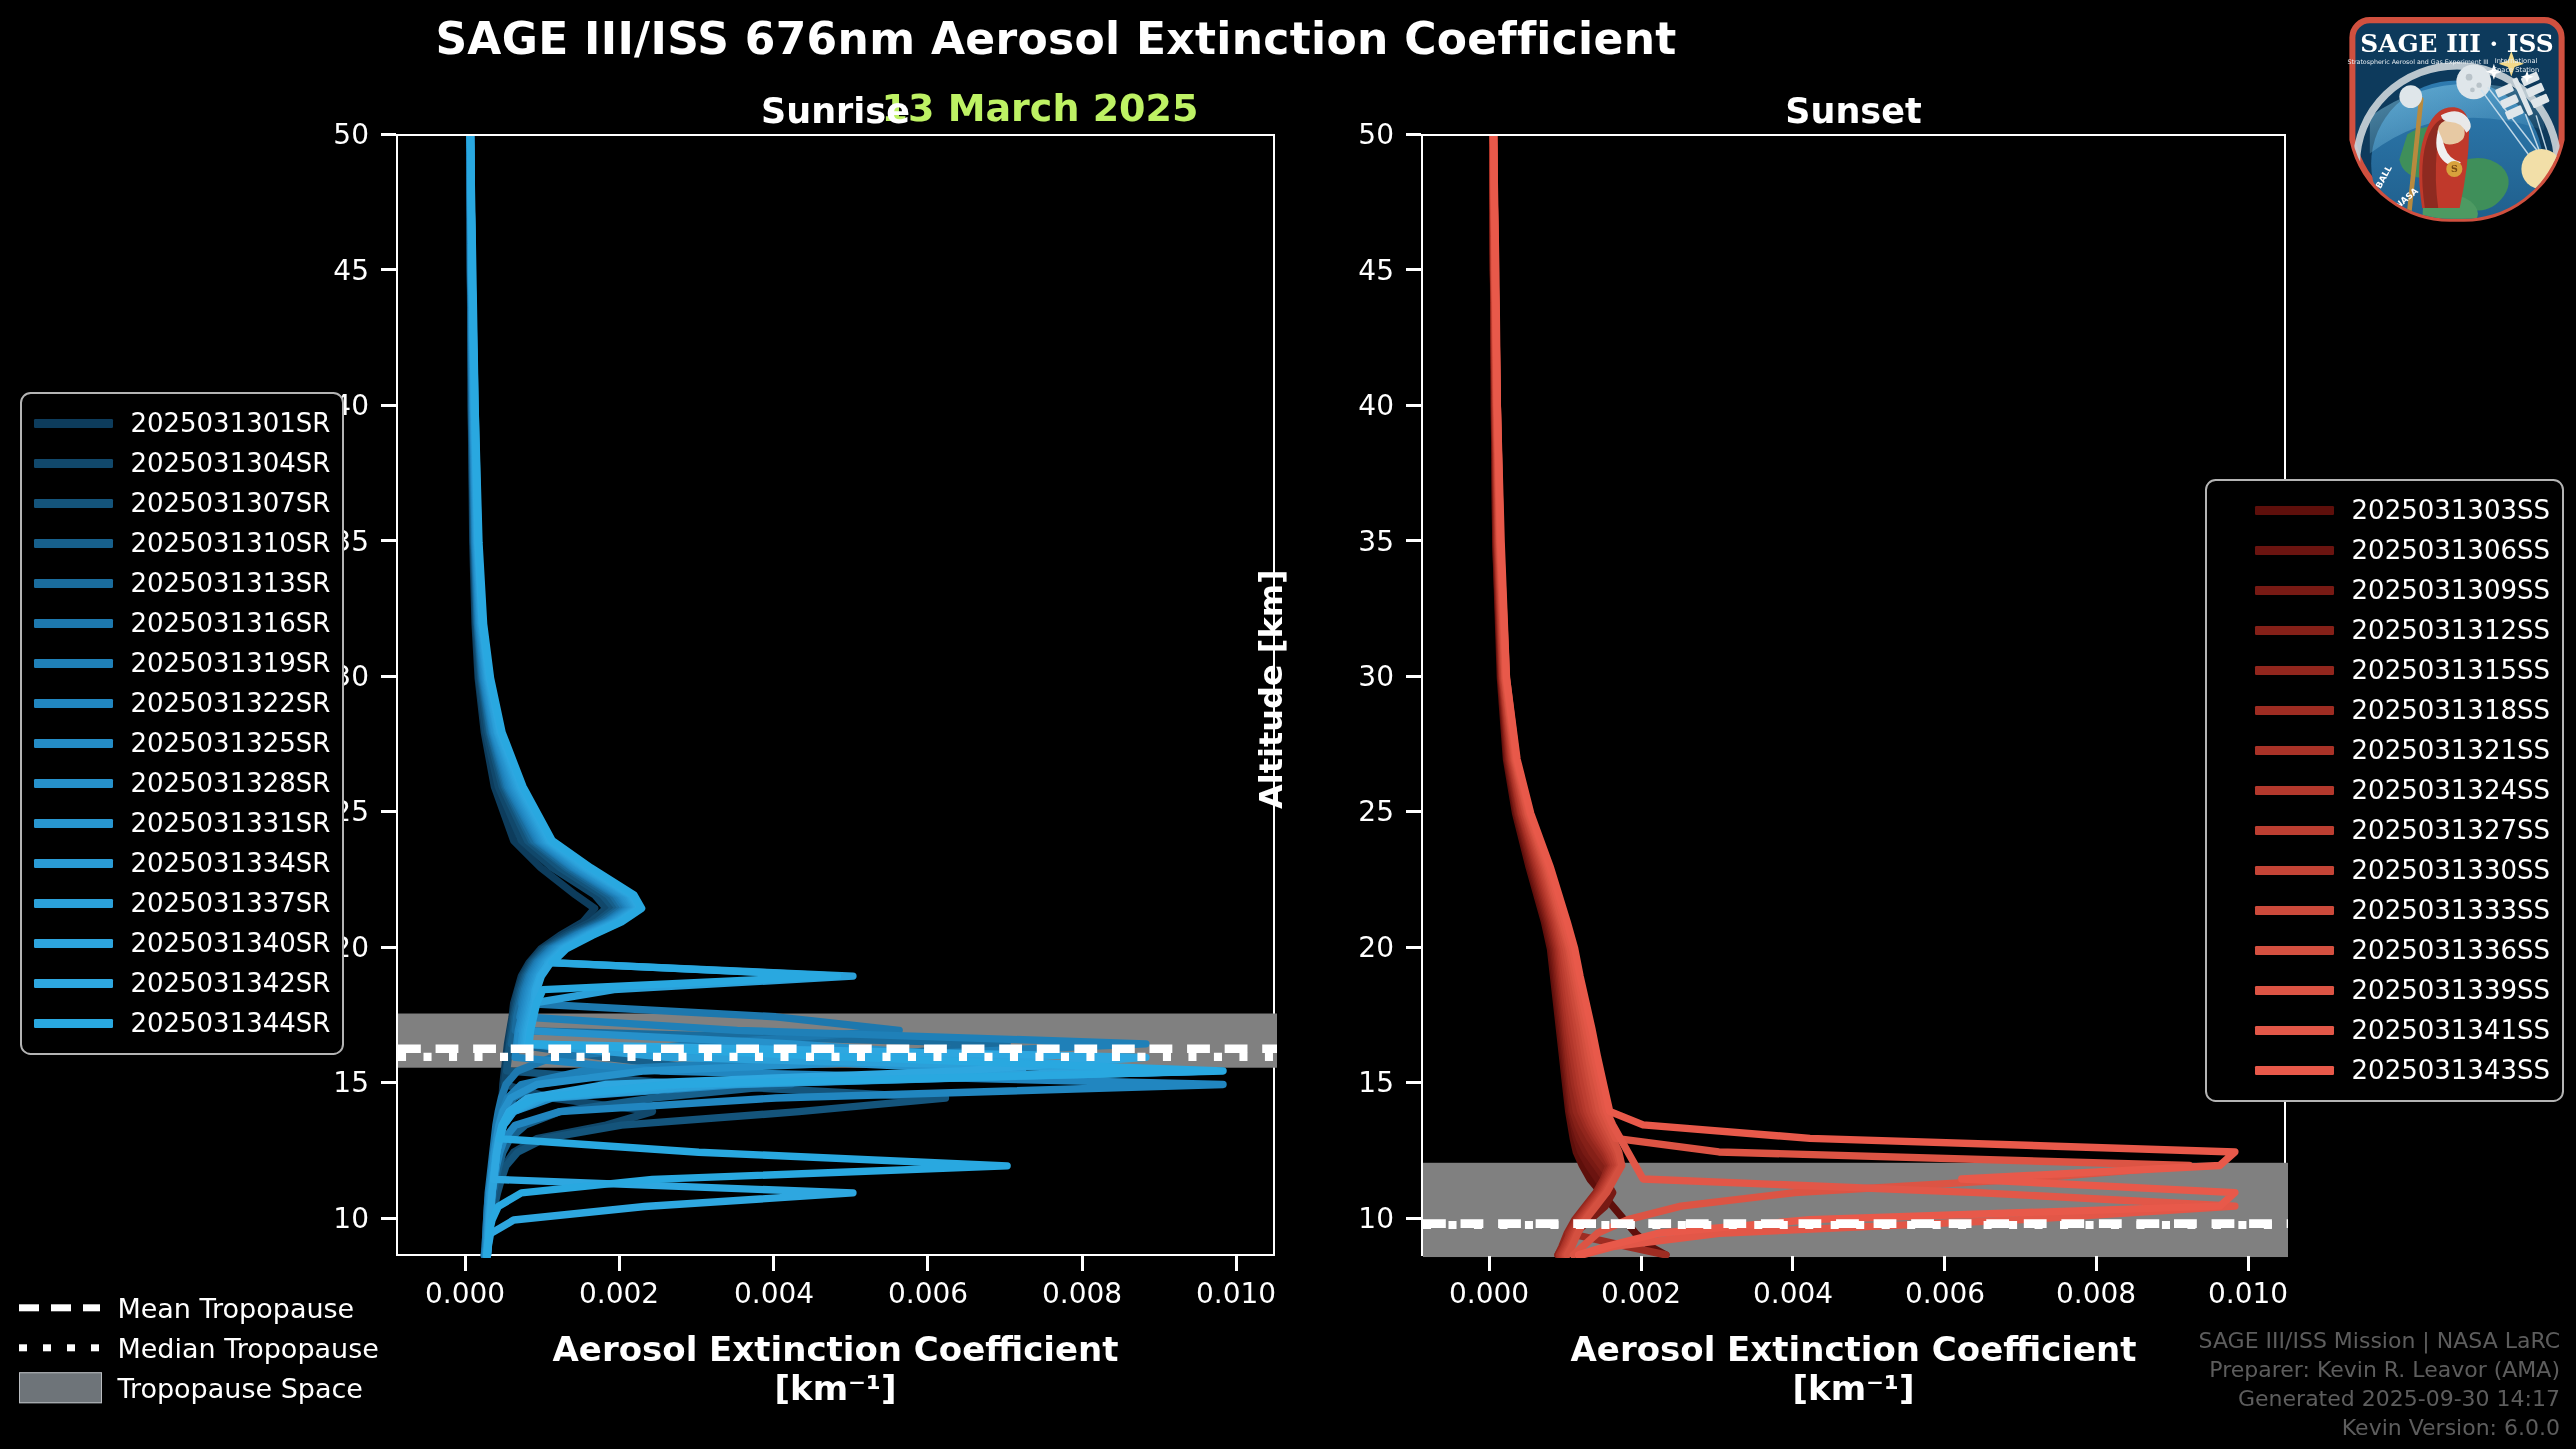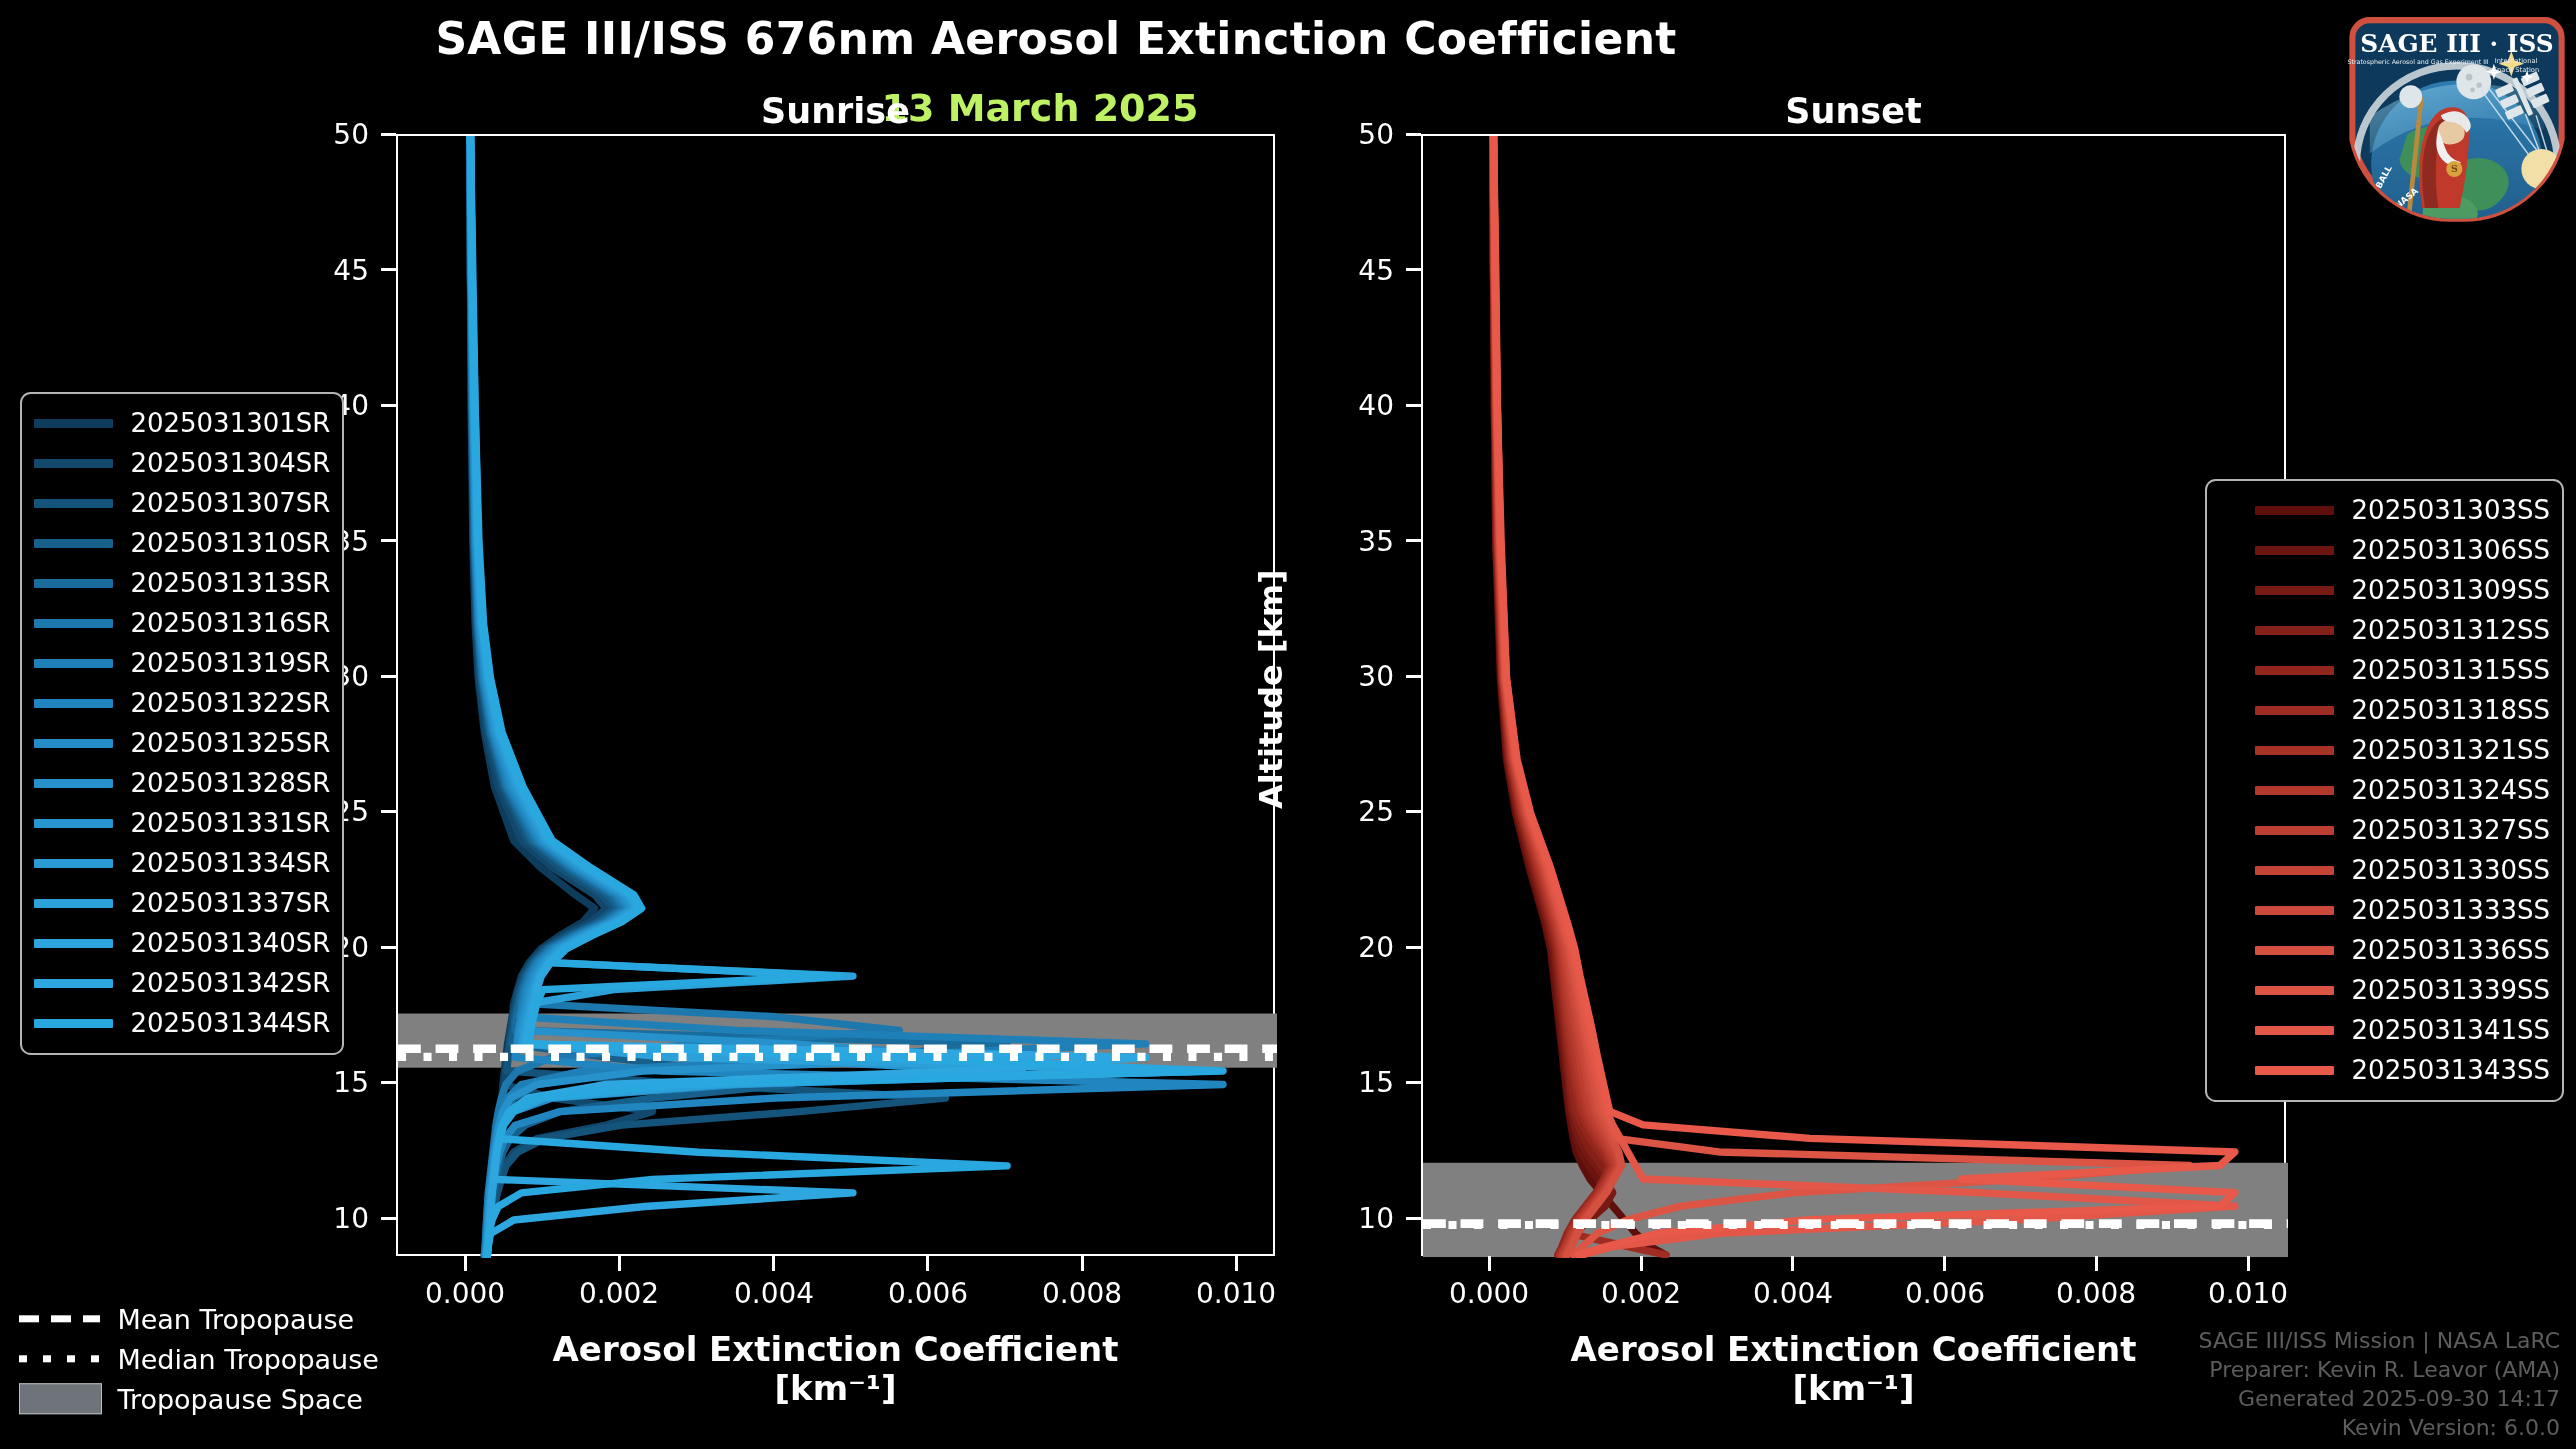--- a/index.html
+++ b/index.html
@@ -396,21 +396,21 @@
     <div class="legend-row">
       <span class="legend-swatch" style="background: rgb(226, 87, 72);"></span>
       <span class="legend-text">2025031341SS</span>
     </div>
     <div class="legend-row">
       <span class="legend-swatch" style="background: rgb(232, 89, 74);"></span>
       <span class="legend-text">2025031343SS</span>
     </div>
   </div>
 
-<div id="tropopause-legend" style="left: 19px; bottom: 30px; margin-top: 8px;">
+<div id="tropopause-legend" style="left: 19px; bottom: 41px; margin-top: 8px;">
     <div class="tl-row">
       <div class="tl-art">
         <div class="dashline"></div>
       </div>
       <div class="tl-text">Mean Tropopause</div>
     </div>
     <div class="tl-row">
       <div class="tl-art">
         <div class="dotline"></div>
       </div>

